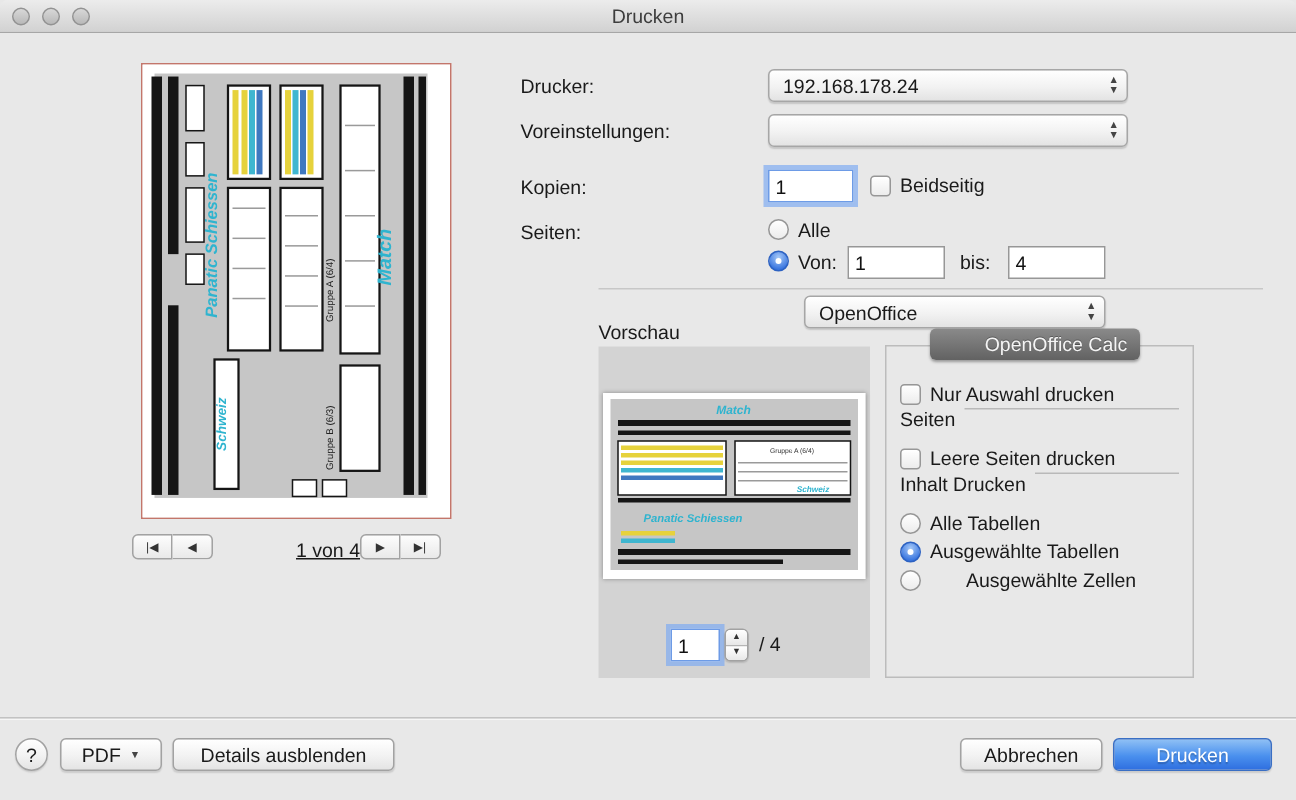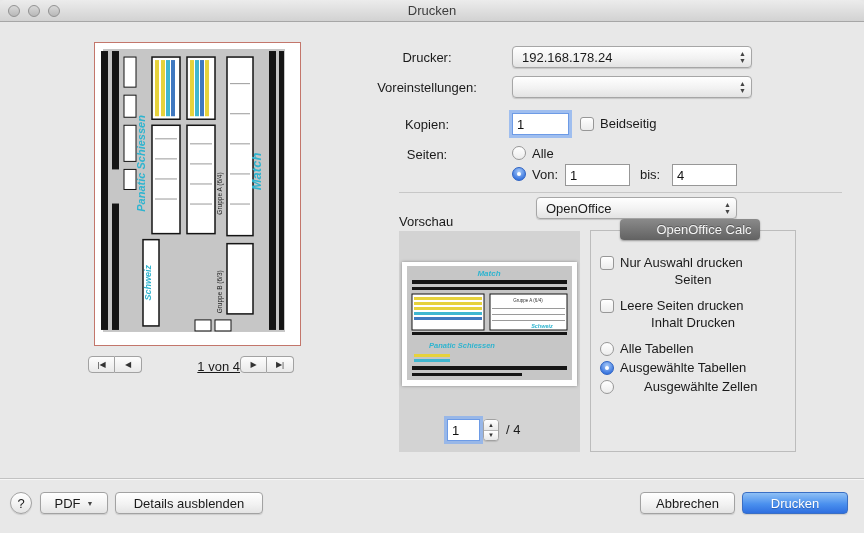--- a/index.html
+++ b/index.html
@@ -14,21 +14,21 @@
     position:absolute; left:0; top:0; right:0; height:22px;
     background:linear-gradient(#ececec,#d2d2d2);
     border-bottom:1px solid #a6a6a6;
     border-radius:5px 5px 0 0;
   }
   .title { position:absolute; width:100%; text-align:center; line-height:21px; color:#3d3d3d; }
   .lights { position:absolute; left:8px; top:5px; display:flex; gap:8px; }
   .light { width:12px; height:12px; border-radius:50%;
     background:linear-gradient(#d8d8d8,#b8b8b8); border:1px solid #929292; }
 
-  .rlabel { position:absolute; left:347px; width:160px; text-align:center; line-height:16px; }
+  .rlabel { position:absolute; left:347px; width:160px; text-align:left; line-height:16px; }
 
   .popup {
     position:absolute; height:22px; border:1px solid #a6a6a6; border-radius:4px;
     background:linear-gradient(#ffffff,#f2f2f2 55%,#e3e3e3);
     box-shadow:0 1px 1px rgba(0,0,0,.15);
     display:flex; align-items:center; padding:0 22px 0 9px; white-space:nowrap;
   }
   .popup .arrows {
     position:absolute; right:5px; top:3px; display:flex; flex-direction:column;
     font-size:7px; line-height:7px; color:#444;
@@ -96,21 +96,21 @@
   .stepper span:first-child { border-bottom:1px solid #b5b5b5; }
 
   .calc-panel { position:absolute; left:590px; top:230px; width:206px; height:222px;
     border:1px solid #bcbcbc; background:#e8e8e8; }
   .calc-tab {
     position:absolute; left:620px; top:219px; width:140px; height:21px;
     background:linear-gradient(#8a8a8a,#626262); border-radius:4px;
     color:#f4f4f4; display:flex; align-items:center; justify-content:center;
     box-shadow:0 1px 2px rgba(0,0,0,.35); text-shadow:0 -1px 0 rgba(0,0,0,.3);padding-left:28px;
   }
-  .section { position:absolute; display:flex; align-items:center; gap:6px; width:186px;flex-direction:column; }
+  .section { position:absolute; display:flex; gap:6px; width:186px; }
   .section .rule { flex:1; height:1px; background:#b9b9b9; }
 
   .footer-divider { position:absolute; left:0; top:478px; width:100%; height:1px;
     background:#c2c2c2; box-shadow:0 1px 0 #f6f6f6; }
 
   .btn {
     position:absolute; height:22px; border:1px solid #a2a2a2; border-radius:4px;
     background:linear-gradient(#ffffff,#f2f2f2 55%,#e4e4e4);
     box-shadow:0 1px 1px rgba(0,0,0,.12);
     display:flex; align-items:center; justify-content:center; gap:6px;

